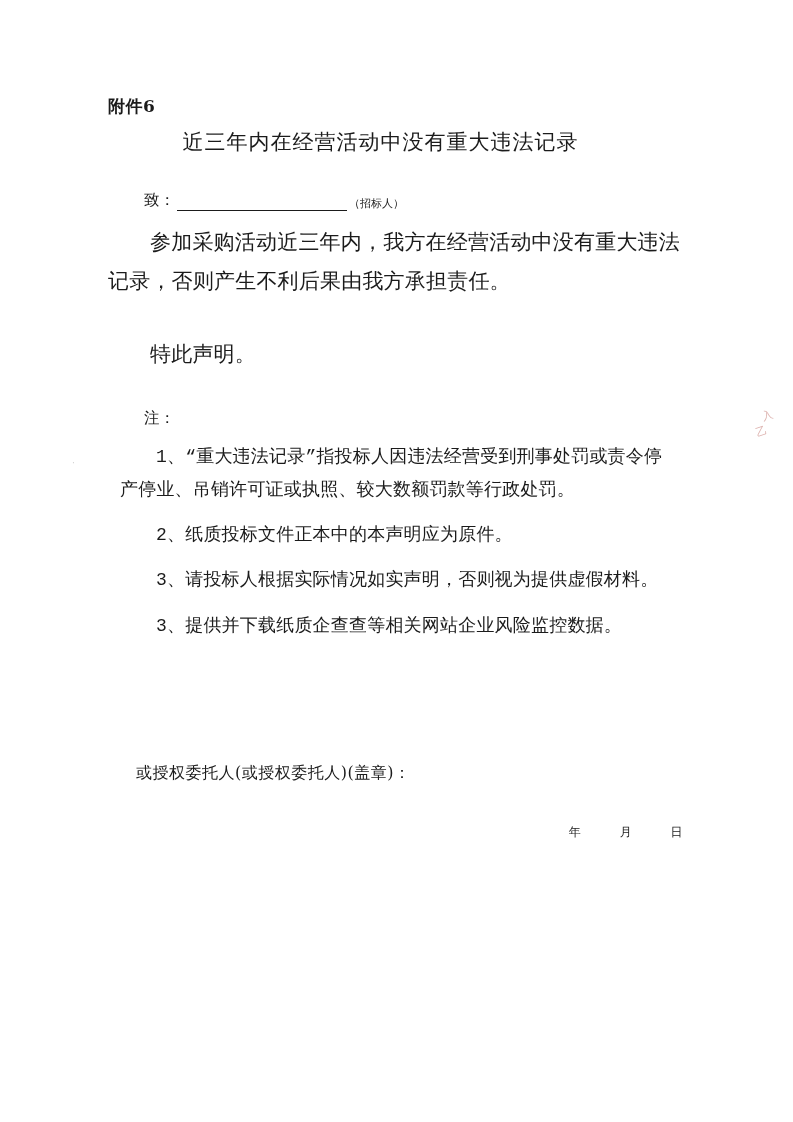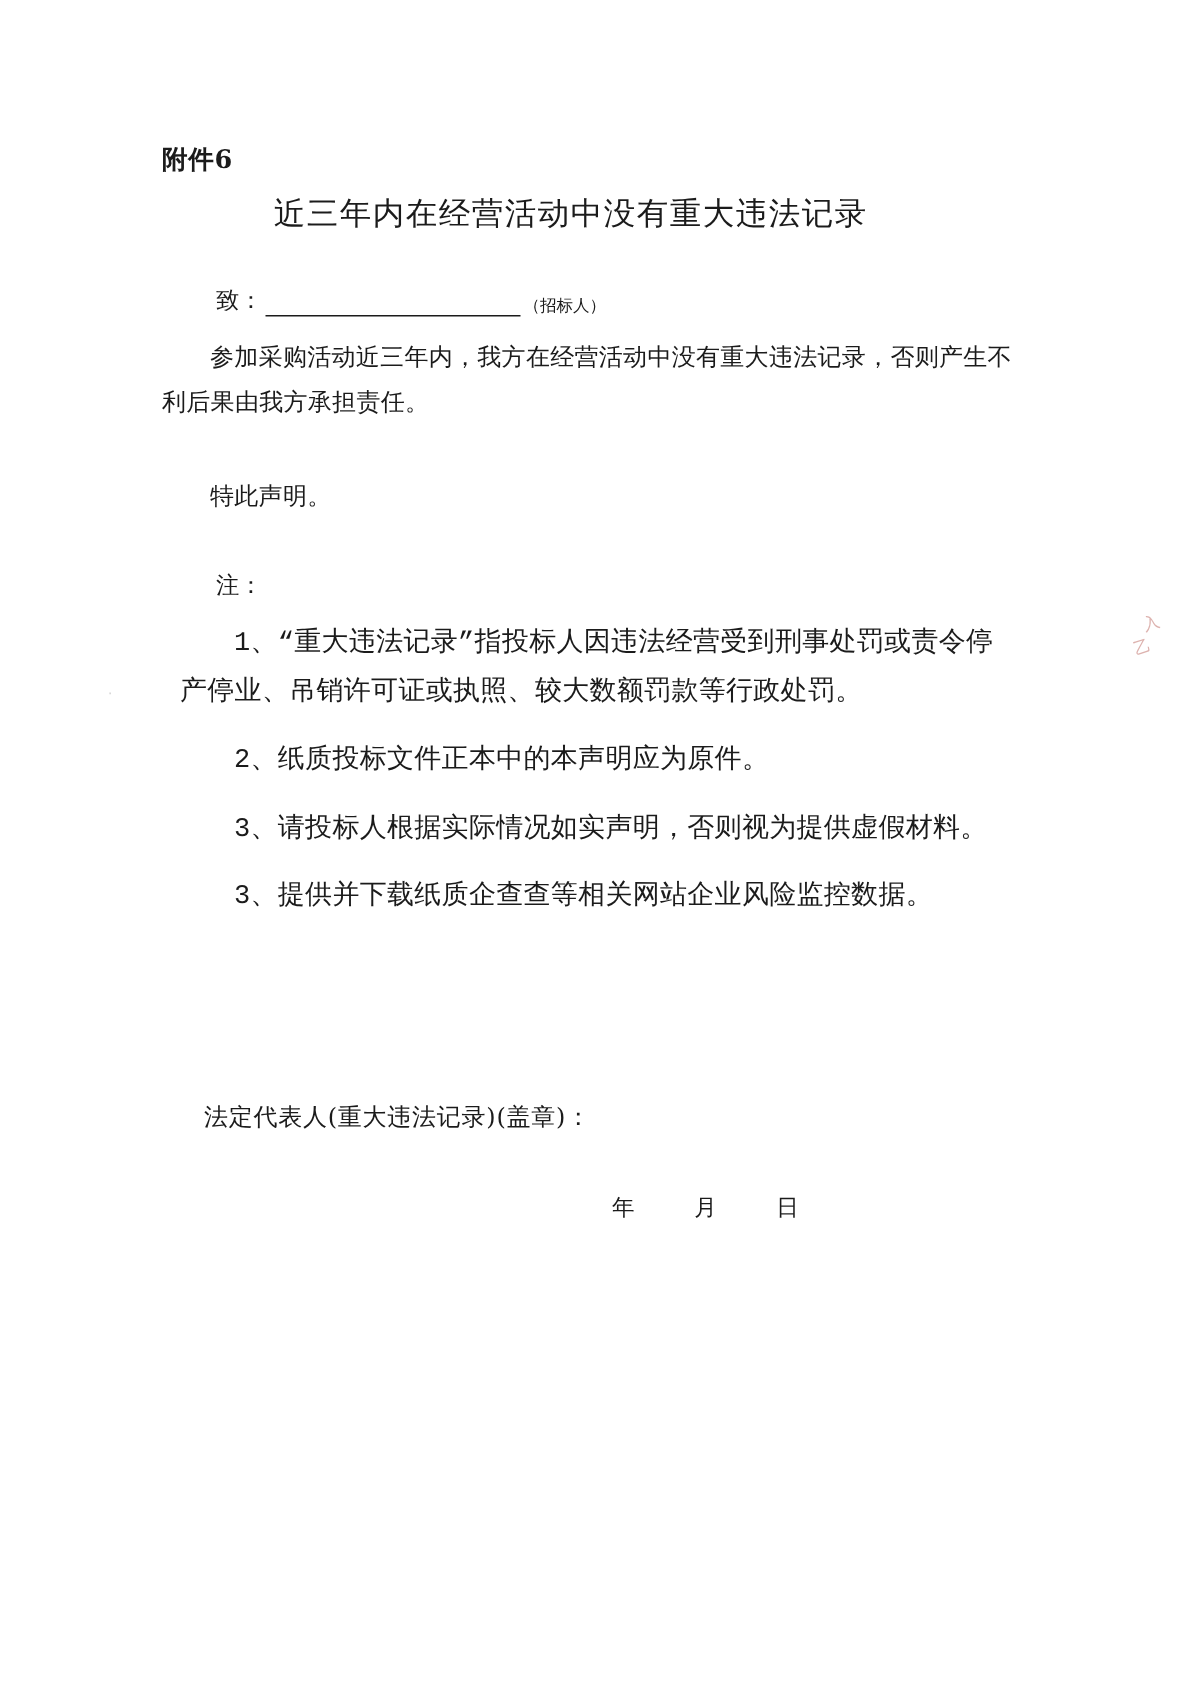--- a/index.html
+++ b/index.html
@@ -51,21 +51,21 @@
     width: 170px;
     border-bottom: 1px solid #1b1b1b;
     height: 17px;
     margin: 0 2px;
   }
   .addressee-suffix {
     white-space: nowrap;
     font-size: 11px;
   }
   p.body-para {
-    font-size: 16px;
+    font-size: 21px;
     line-height: 1.85;
     margin: 0 0 4px 0;
     text-indent: 2em;
     letter-spacing: 0.2px;
   }
   .spacer-md { height: 30px; }
   .notes-head {
     font-size: 15.5px;
     margin: 0 0 2px 36px;
   }
@@ -84,23 +84,24 @@
     font-size: 16px;
     margin: 0 0 0 155px;
     letter-spacing: 0.5px;
   }
   .sign-line-2 {
     font-size: 16px;
     margin: 44px 0 0 28px;
     letter-spacing: 0.5px;
   }
   .date-line {
-    font-size: 15px;
+    font-size: 12px;
     margin: 40px 0 0 300px;
     letter-spacing: 0.5px;
+    text-align: right;
   }
   .date-line span { margin-right: 34px; }
   .date-line span:last-child { margin-right: 0; }
   
   .scan-mark {
     position: absolute;
     color: #b4564e;
     opacity: 0.45;
     font-size: 11px;
     font-family: "DejaVu Sans", sans-serif;
@@ -136,21 +137,21 @@
   <div class="spacer-md"></div>
 
   <div class="notes-head">注：</div>
 
   <p class="note-item">1、“重大违法记录”指投标人因违法经营受到刑事处罚或责令停产停业、吊销许可证或执照、较大数额罚款等行政处罚。</p>
   <p class="note-item">2、纸质投标文件正本中的本声明应为原件。</p>
   <p class="note-item">3、请投标人根据实际情况如实声明，否则视为提供虚假材料。</p>
   <p class="note-item">3、提供并下载纸质企查查等相关网站企业风险监控数据。</p>
 
   <div class="sign-block">
-    <div class="sign-line-2">法定代表人(重大违法记录)(盖章)：</div>
+    <div class="sign-line-2">或授权委托人(或授权委托人)(盖章)：</div>
     <div class="date-line">
       <span>年</span>
       <span>月</span>
       <span>日</span>
     </div>
   </div>
 
   <div class="scan-mark m1">入</div>
   <div class="scan-mark m2">乙</div>
   <div class="scan-mark m3">·</div>

